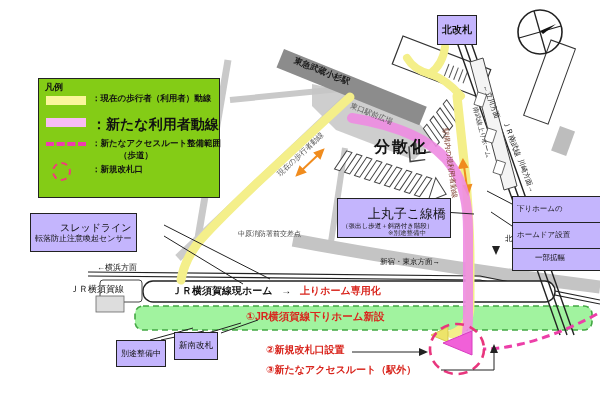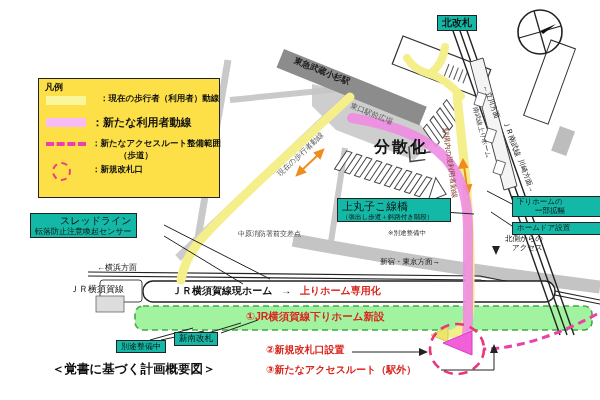--- a/index.html
+++ b/index.html
@@ -1,24 +1,24 @@
 <!DOCTYPE html>
 <html><head>
 <meta charset="utf-8">
 <style>
   html,body{margin:0;padding:0;background:#fff;}
   .stage{position:relative;width:600px;height:400px;background:#fff;overflow:hidden;
          font-family:"Liberation Sans","DejaVu Sans",sans-serif;color:#111;}
   .stage svg{position:absolute;left:0;top:0;}
   .lbl{position:absolute;white-space:nowrap;line-height:1.15;}
-  .box{border:1.3px solid #222;background:#14b8a6;padding:1px 4px;}
+  .box{border:1.3px solid #222;background:#c4b5fd;padding:8px 4px;}
   .red{color:#d9251d;}
   .rot{transform-origin:0 0;}
   .b{font-weight:bold;}
-  .legend{position:absolute;left:38px;top:78px;width:180px;height:118px;border:1.4px solid #222;background:#fde047;}
+  .legend{position:absolute;left:38px;top:78px;width:180px;height:118px;border:1.4px solid #222;background:#84cc16;}
   .sw{position:absolute;}
 </style>
 </head>
 <body>
 
 <div class="stage">
 
   <svg width="600" height="400" viewBox="0 0 600 400">
 
     <g>
@@ -145,36 +145,36 @@
       <line x1="519" y1="38" x2="561" y2="26" stroke="#222" stroke-width="1.3"></line>
       <line x1="534" y1="11" x2="546" y2="53" stroke="#222" stroke-width="1.3"></line>
       <polygon points="540,31 556,24 543,34" fill="#111"></polygon>
     </g>
   </svg>
 
   <div class="legend">
     <div class="lbl b" style="left:6px;top:3px;font-size:9px;position:absolute;">凡例</div>
   </div>
   <div class="sw" style="left:46px;top:96px;width:40px;height:9px;background:#faf69b;"></div>
-  <div class="lbl b" style="left:92px;top:94px;font-size:8.5px;margin-left:8px;">：現在の歩行者（利用者）動線</div>
+  <div class="lbl b" style="left:92px;top:94px;font-size:8.5px;">：現在の歩行者（利用者）動線</div>
   <div class="sw" style="left:46px;top:118px;width:40px;height:9px;background:#f8bcf4;"></div>
-  <div class="lbl b" style="left:92px;top:116px;font-size:11px;">：新たな利用者動線</div>
+  <div class="lbl b" style="left:92px;top:116px;font-size:14px;">：新たな利用者動線</div>
   <div class="sw" style="left:46px;top:142px;width:40px;height:0;border-top:4px dashed #f03cb0;"></div>
   <div class="lbl b" style="left:92px;top:139px;font-size:8.5px;">：新たなアクセスルート整備範囲</div>
   <div class="lbl b" style="left:100px;top:151px;font-size:8.5px;margin-left:19px;">（歩道）</div>
   <div class="sw" style="left:52px;top:162px;width:15px;height:15px;border:2px dashed #f23a7c;border-radius:50%;"></div>
   <div class="lbl b" style="left:92px;top:165px;font-size:8.5px;">：新規改札口</div>
 
   <div class="lbl box b" style="left:437px;top:15px;font-size:10px;">北改札</div>
   <div class="lbl rot b" style="left:296px;top:56px;font-size:8.5px;transform:rotate(22deg);color:#1c1c1c;">東急武蔵小杉駅</div>
   <div class="lbl rot" style="left:352px;top:102px;font-size:7.5px;transform:rotate(22deg);color:#555;">東口駅前広場</div>
 
   <div class="lbl b" style="left:374px;top:138px;font-size:16px;letter-spacing:2px;">分散化</div>
   <div class="lbl box" style="left:337px;top:198px;width:104px;">
-    <div style="font-size:11px;">上丸子こ線橋</div>
+    <div style="font-size:13px;text-align:right;">上丸子こ線橋</div>
     <div style="font-size:6.5px;">（張出し歩道＋斜路付き階段）</div>
   </div>
   <div class="lbl" style="left:388px;top:229px;font-size:6.5px;color:#333;">※別途整備中</div>
   <div class="lbl box" style="left:30px;top:213px;">
     <div style="font-size:10px;text-align:right;">スレッドライン</div>
     <div style="font-size:8px;">転落防止注意喚起センサー</div>
   </div>
   <div class="lbl" style="left:238px;top:230px;font-size:7px;color:#444;">中原消防署前交差点</div>
   <div class="lbl rot" style="left:276px;top:172px;font-size:7.5px;color:#555;transform:rotate(-43deg);">現在の歩行者動線</div>
 
@@ -194,21 +194,20 @@
   <div class="lbl rot" style="left:479px;top:106px;font-size:6.5px;color:#333;transform:rotate(75deg);">南武線上りホーム</div>
   <div class="lbl rot" style="left:509px;top:120px;font-size:7.5px;transform:rotate(70deg);">ＪＲ南武線</div>
   <div class="lbl rot" style="left:524px;top:158px;font-size:7px;transform:rotate(70deg);">川崎方面→</div>
   <div class="lbl rot" style="left:449px;top:128px;font-size:7px;color:#7a3b2a;transform:rotate(82deg);">駅構内の現利用者動線</div>
   <div class="lbl" style="left:505px;top:235px;font-size:7.5px;">
     <div>北側からの</div>
     <div style="padding-left:7px;">アクセス</div>
   </div>
   <div class="lbl box" style="left:512px;top:196px;width:80px;">
     <div style="font-size:7.5px;">下りホームの</div>
-    <div style="font-size:7.5px;padding-left:18px;">一部拡幅</div>
+    <div style="font-size:7.5px;padding-left:18px;margin-top:40px;">一部拡幅</div>
   </div>
   <div class="lbl box" style="left:512px;top:222px;width:80px;font-size:7.5px;">ホームドア設置</div>
 
   <div class="lbl b red" style="left:266px;top:344px;font-size:10px;">②新規改札口設置</div>
   <div class="lbl b red" style="left:266px;top:364px;font-size:10px;">③新たなアクセスルート（駅外）</div>
-  <div class="lbl b" style="left:52px;top:362px;font-size:12.5px;">＜覚書に基づく計画概要図＞</div>
 
 </div>
 
 </body></html>

